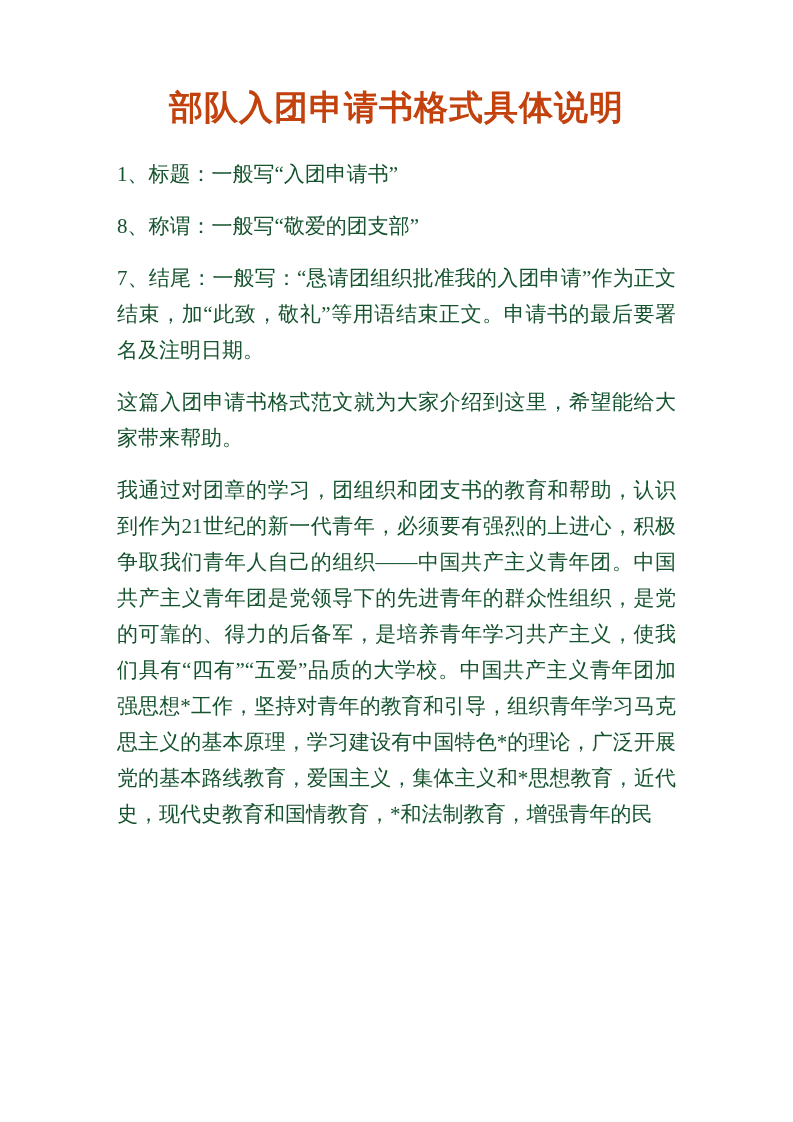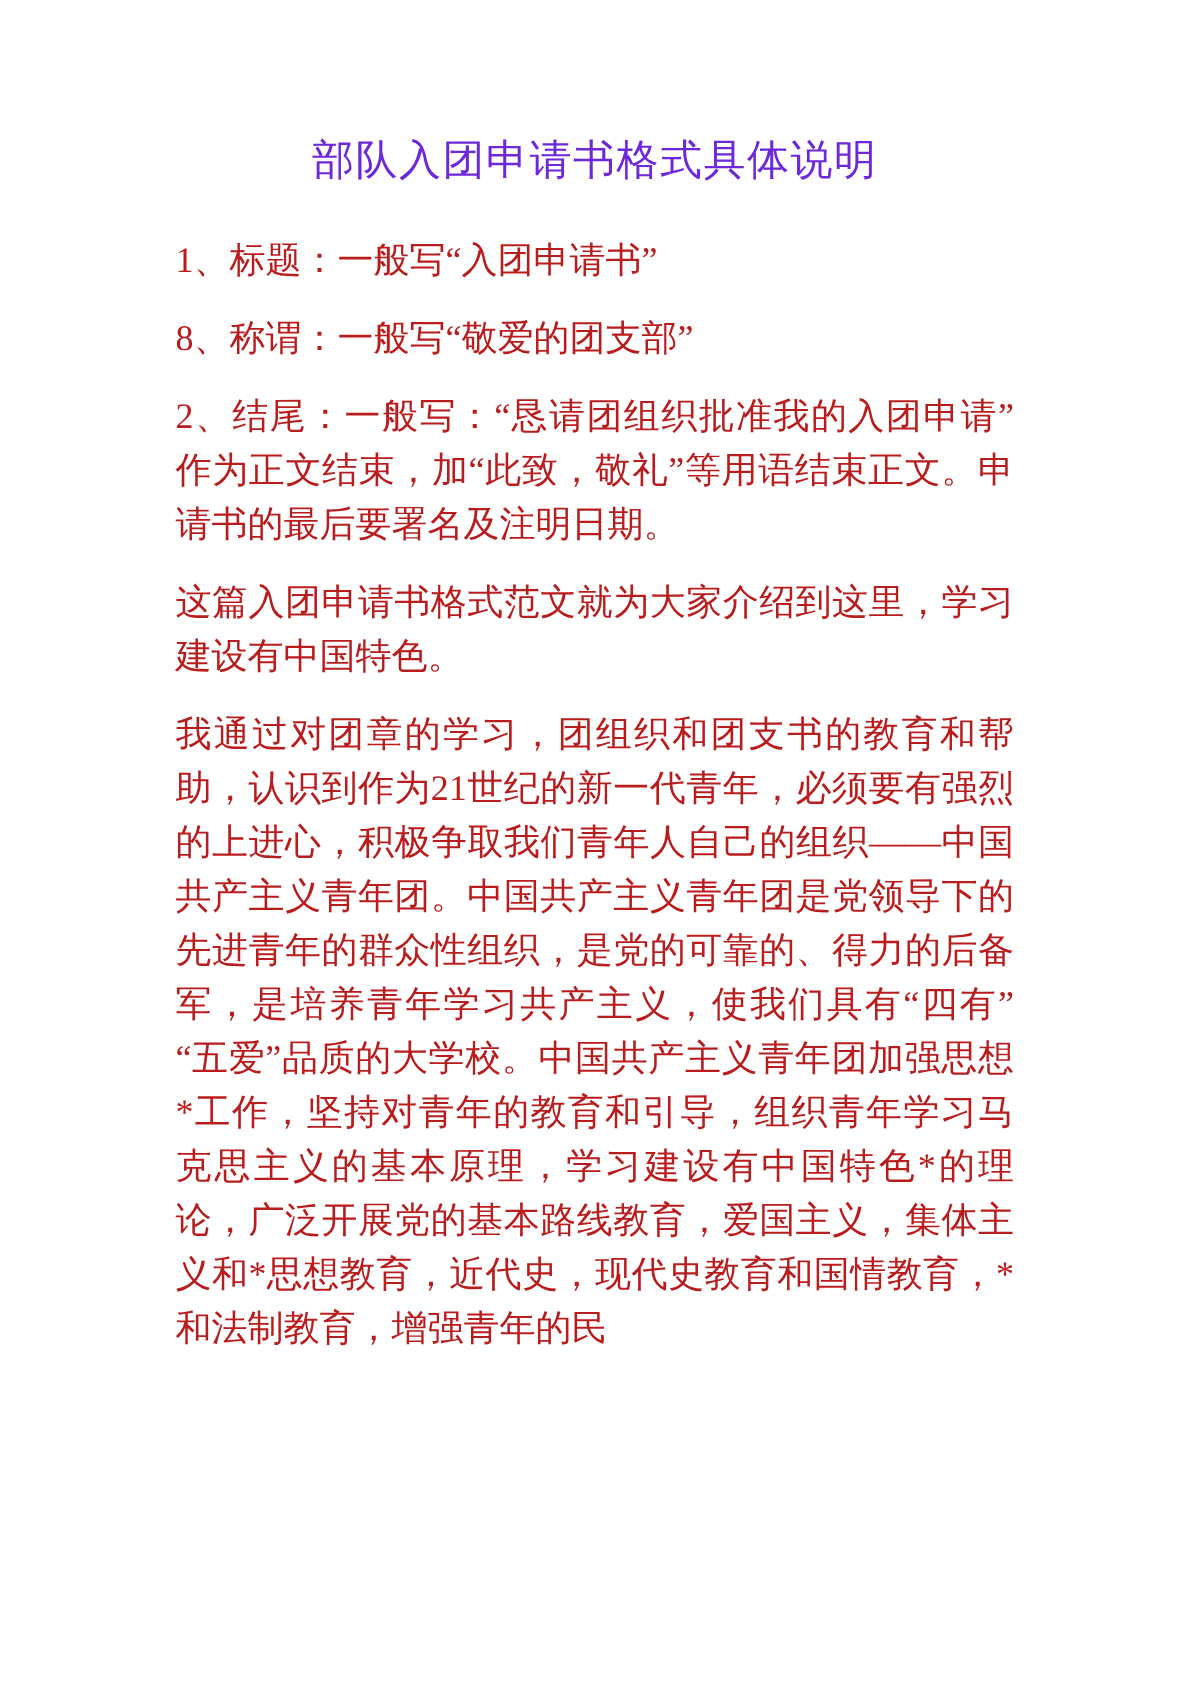--- a/index.html
+++ b/index.html
@@ -13,43 +13,43 @@
     height: 1122px;
     margin: 0 auto;
     background: #ffffff;
     box-sizing: border-box;
     padding: 88px 117px 0 117px;
     overflow: hidden;
     color: #1f1f1f;
     font-family: "Liberation Serif", "DejaVu Serif", serif;
   }
   .doc-title {
-    font-size: 28px;
-    font-weight: 400;
+    font-size: 34px;
+    font-weight: 700;
     text-align: center;
     letter-spacing: 1px;
     line-height: 40px;
     margin: 0 0 28px 0;
-    color: #6d28d9;
+    color: #c2410c;
   }
   .doc-body p.para {
-    font-size: 24px;
+    font-size: 21px;
     line-height: 36px;
     text-align: justify;
     margin: 0 0 16px 0;
     word-break: break-all;
-    color: #b91c1c;
+    color: #14532d;
   }
 </style>
 </head>
 <body>
 
 <div class="page">
   <h1 class="doc-title">部队入团申请书格式具体说明</h1>
 
   <div class="doc-body">
     <p class="para">1、标题：一般写“入团申请书”</p>
     <p class="para">8、称谓：一般写“敬爱的团支部”</p>
-    <p class="para">2、结尾：一般写：“恳请团组织批准我的入团申请”作为正文结束，加“此致，敬礼”等用语结束正文。申请书的最后要署名及注明日期。</p>
-    <p class="para">这篇入团申请书格式范文就为大家介绍到这里，学习建设有中国特色。</p>
+    <p class="para">7、结尾：一般写：“恳请团组织批准我的入团申请”作为正文结束，加“此致，敬礼”等用语结束正文。申请书的最后要署名及注明日期。</p>
+    <p class="para">这篇入团申请书格式范文就为大家介绍到这里，希望能给大家带来帮助。</p>
     <p class="para">我通过对团章的学习，团组织和团支书的教育和帮助，认识到作为21世纪的新一代青年，必须要有强烈的上进心，积极争取我们青年人自己的组织——中国共产主义青年团。中国共产主义青年团是党领导下的先进青年的群众性组织，是党的可靠的、得力的后备军，是培养青年学习共产主义，使我们具有“四有”“五爱”品质的大学校。中国共产主义青年团加强思想*工作，坚持对青年的教育和引导，组织青年学习马克思主义的基本原理，学习建设有中国特色*的理论，广泛开展党的基本路线教育，爱国主义，集体主义和*思想教育，近代史，现代史教育和国情教育，*和法制教育，增强青年的民</p>
   </div>
 </div>
 
 </body></html>

